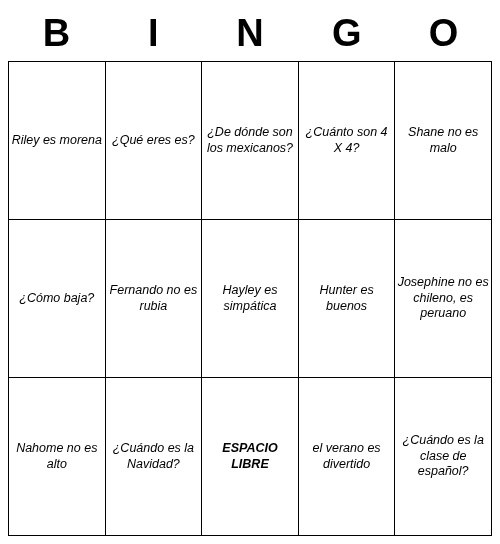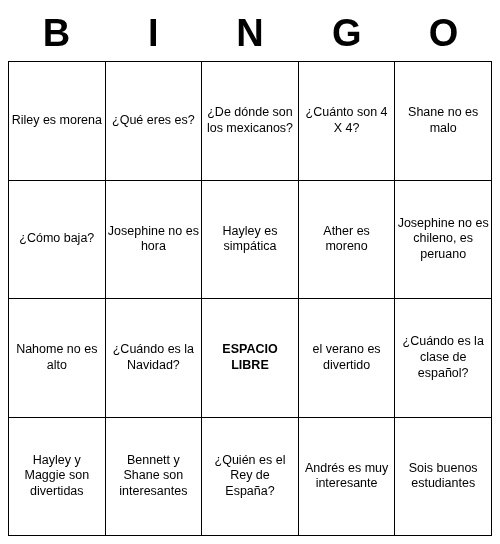--- a/index.html
+++ b/index.html
@@ -24,20 +24,21 @@
       font-size: 38px;
       font-weight: bold;
       color: #000;
       width: 80px;
       text-align: center;
     }
     .bingo-grid {
       width: 100%;
       border-collapse: collapse;
       flex: 1;
+      font-style: italic;
     }
     .bingo-grid td {
       border: 1.5px solid #000;
       text-align: center;
       vertical-align: middle;
       font-size: 12.5px;
       line-height: 1.25;
       padding: 3px 2px;
       width: 20%;
       height: 88px;
@@ -63,33 +64,26 @@
   <tbody id="grid-body">
       <tr>
         <td>Riley es morena</td>
         <td>¿Qué eres es?</td>
         <td>¿De dónde son los mexicanos?</td>
         <td>¿Cuánto son 4 X 4?</td>
         <td>Shane no es malo</td>
       </tr>
       <tr>
         <td>¿Cómo baja?</td>
-        <td>Josephine no es hora</td>
+        <td>Fernando no es rubia</td>
         <td>Hayley es simpática</td>
-        <td>Ather es moreno</td>
+        <td>Hunter es buenos</td>
         <td>Josephine no es chileno, es peruano</td>
       </tr>
       <tr>
         <td>Nahome no es alto</td>
         <td>¿Cuándo es la Navidad?</td>
         <td class="free-space">ESPACIO LIBRE</td>
         <td>el verano es divertido</td>
         <td>¿Cuándo es la clase de español?</td>
       </tr>
-      <tr>
-        <td>Hayley y Maggie son divertidas</td>
-        <td>Bennett y Shane son interesantes</td>
-        <td>¿Quién es el Rey de España?</td>
-        <td>Andrés es muy interesante</td>
-        <td>Sois buenos estudiantes</td>
-      </tr>
     </tbody>
 </table>
 
 </body></html>

